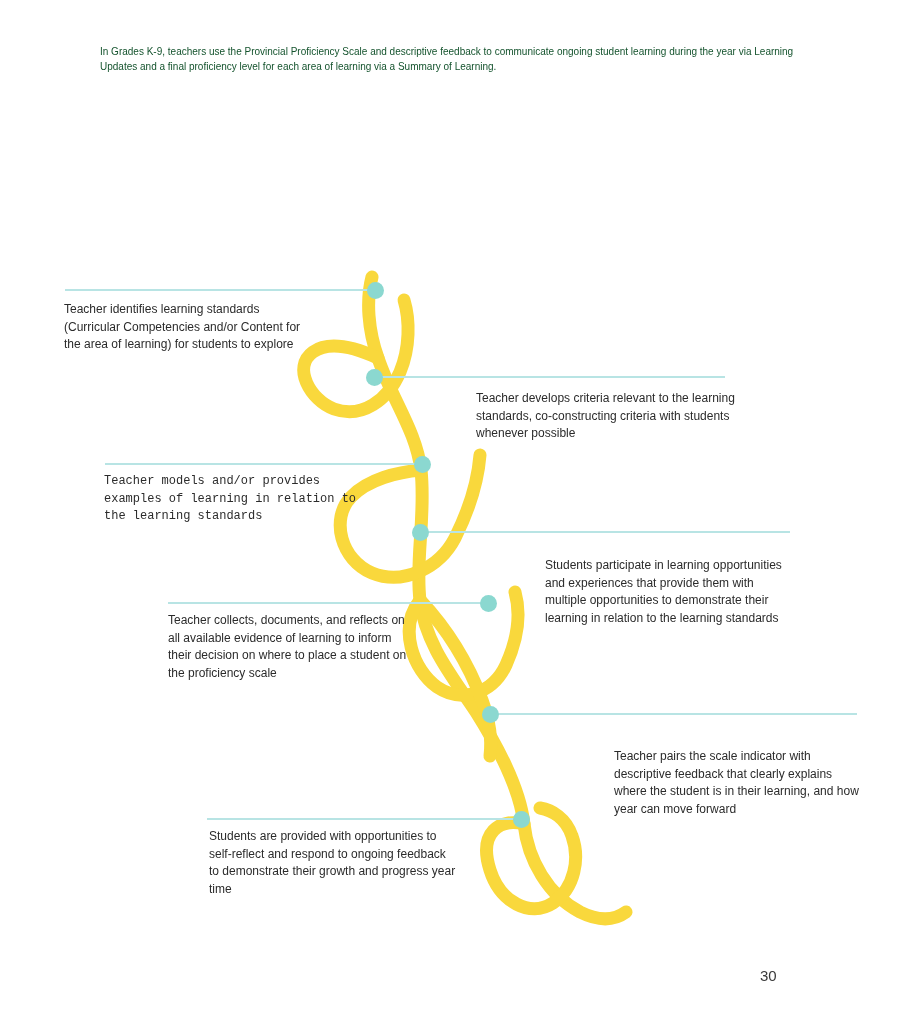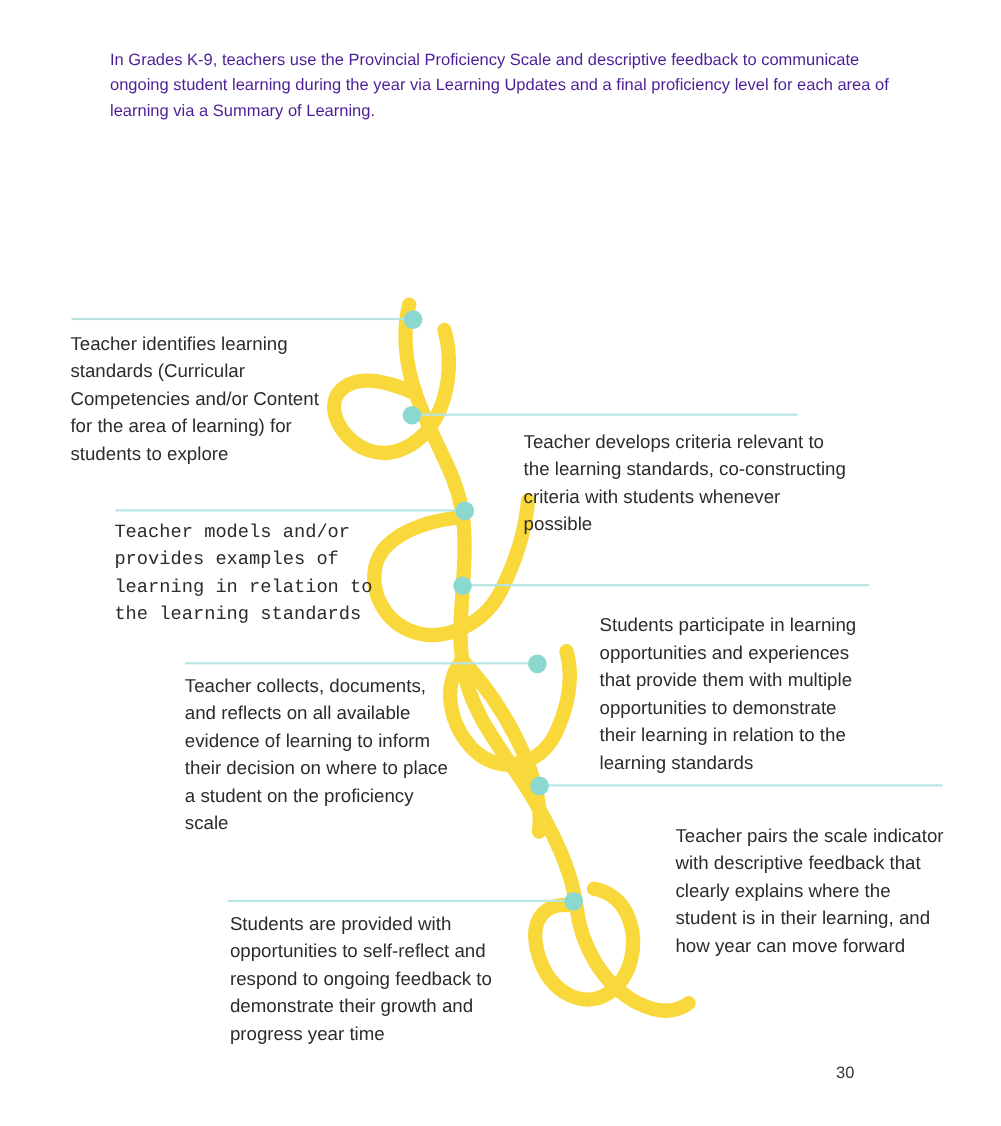--- a/index.html
+++ b/index.html
@@ -24,24 +24,24 @@
   }
   #page-heading {
     font-size: 20.5px;
     line-height: 1.25;
     color: #4a90d9;
     font-weight: 400;
     margin: 0 0 6px 0;
     letter-spacing: 0.1px;
   }
   .intro-para {
-    font-size: 15px;
+    font-size: 10px;
     line-height: 1.52;
     margin: 0;
-    color: #4c1d95;
+    color: #14532d;
   }
   #intro-emphasis {
     font-size: 15.3px;
     line-height: 1.52;
     font-weight: bold;
     margin: 32px 0 0 0;
     color: #1d1d1d;
     width: 700px;
   }
 
@@ -53,21 +53,21 @@
   }
   #ribbon-svg {
     position: absolute;
     left: 0; top: 0;
     width: 910px; height: 1024px;
     pointer-events: none;
   }
 
   .step-text {
     position: absolute;
-    font-size: 17px;
+    font-size: 12px;
     line-height: 1.47;
     color: #2b2b2b;
   }
   .step-text.align-left  { text-align: left; }
 
   #page-number {
     position: absolute;
     left: 760px;
     top: 967px;
     font-size: 15px;

